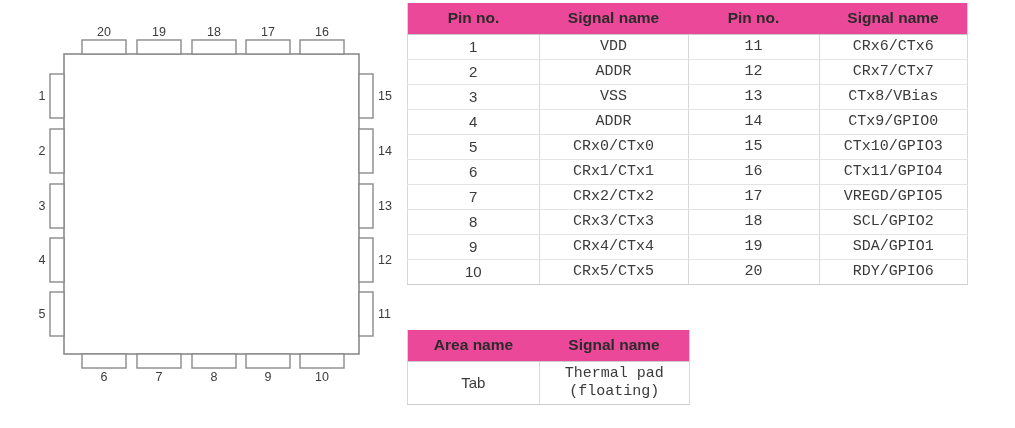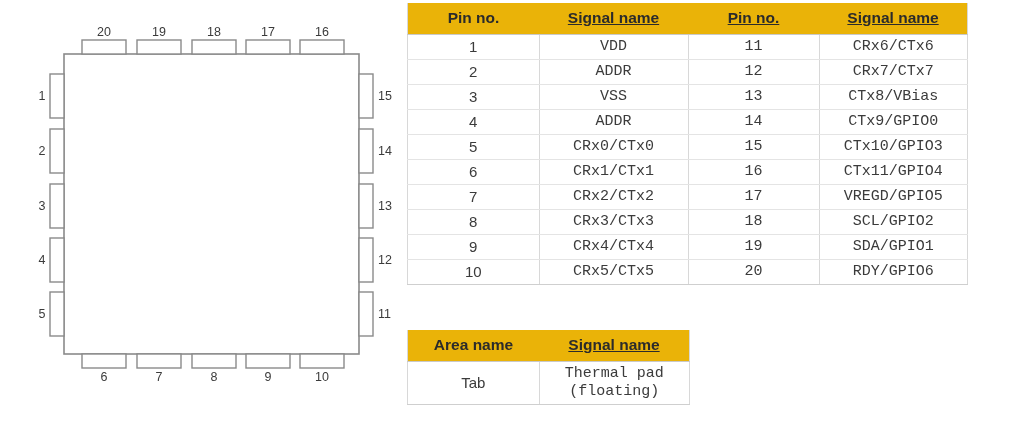--- a/index.html
+++ b/index.html
@@ -54,21 +54,21 @@
     left: 407px;
     top: 3px;
     width: 543px;
   }
   #area-table {
     left: 407px;
     top: 330px;
     width: 273px;
   }
   .pin-table th {
-    background: #eab308;
+    background: #ec4899;
     font-size: 15.5px;
     font-weight: bold;
     color: #2b2b2b;
     text-align: center;
     padding: 6px 2px 7px 2px;
     border: none;
     border-bottom: 1px solid #c9c9c9;
   }
   .pin-table td {
     background: #ffffff;
@@ -81,21 +81,20 @@
   }
   .pin-table tbody tr:last-child td {
     border-bottom: 1px solid #cfcfcf;
   }
   .col-div {
     border-left: 1px solid #d8d8d8;
     font-family: Liberation Mono, monospace;
   }
   .col-div-head {
     border-left: 1px solid #d8d8d8;
-    text-decoration: underline;
   }
   .pin-table .edge-l {
     border-left: 1px solid #d8d8d8;
   }
   .pin-table .edge-r {
     border-right: 1px solid #d8d8d8;
   }
   .area-cell {
     line-height: 1.18;
     padding-top: 7px;

